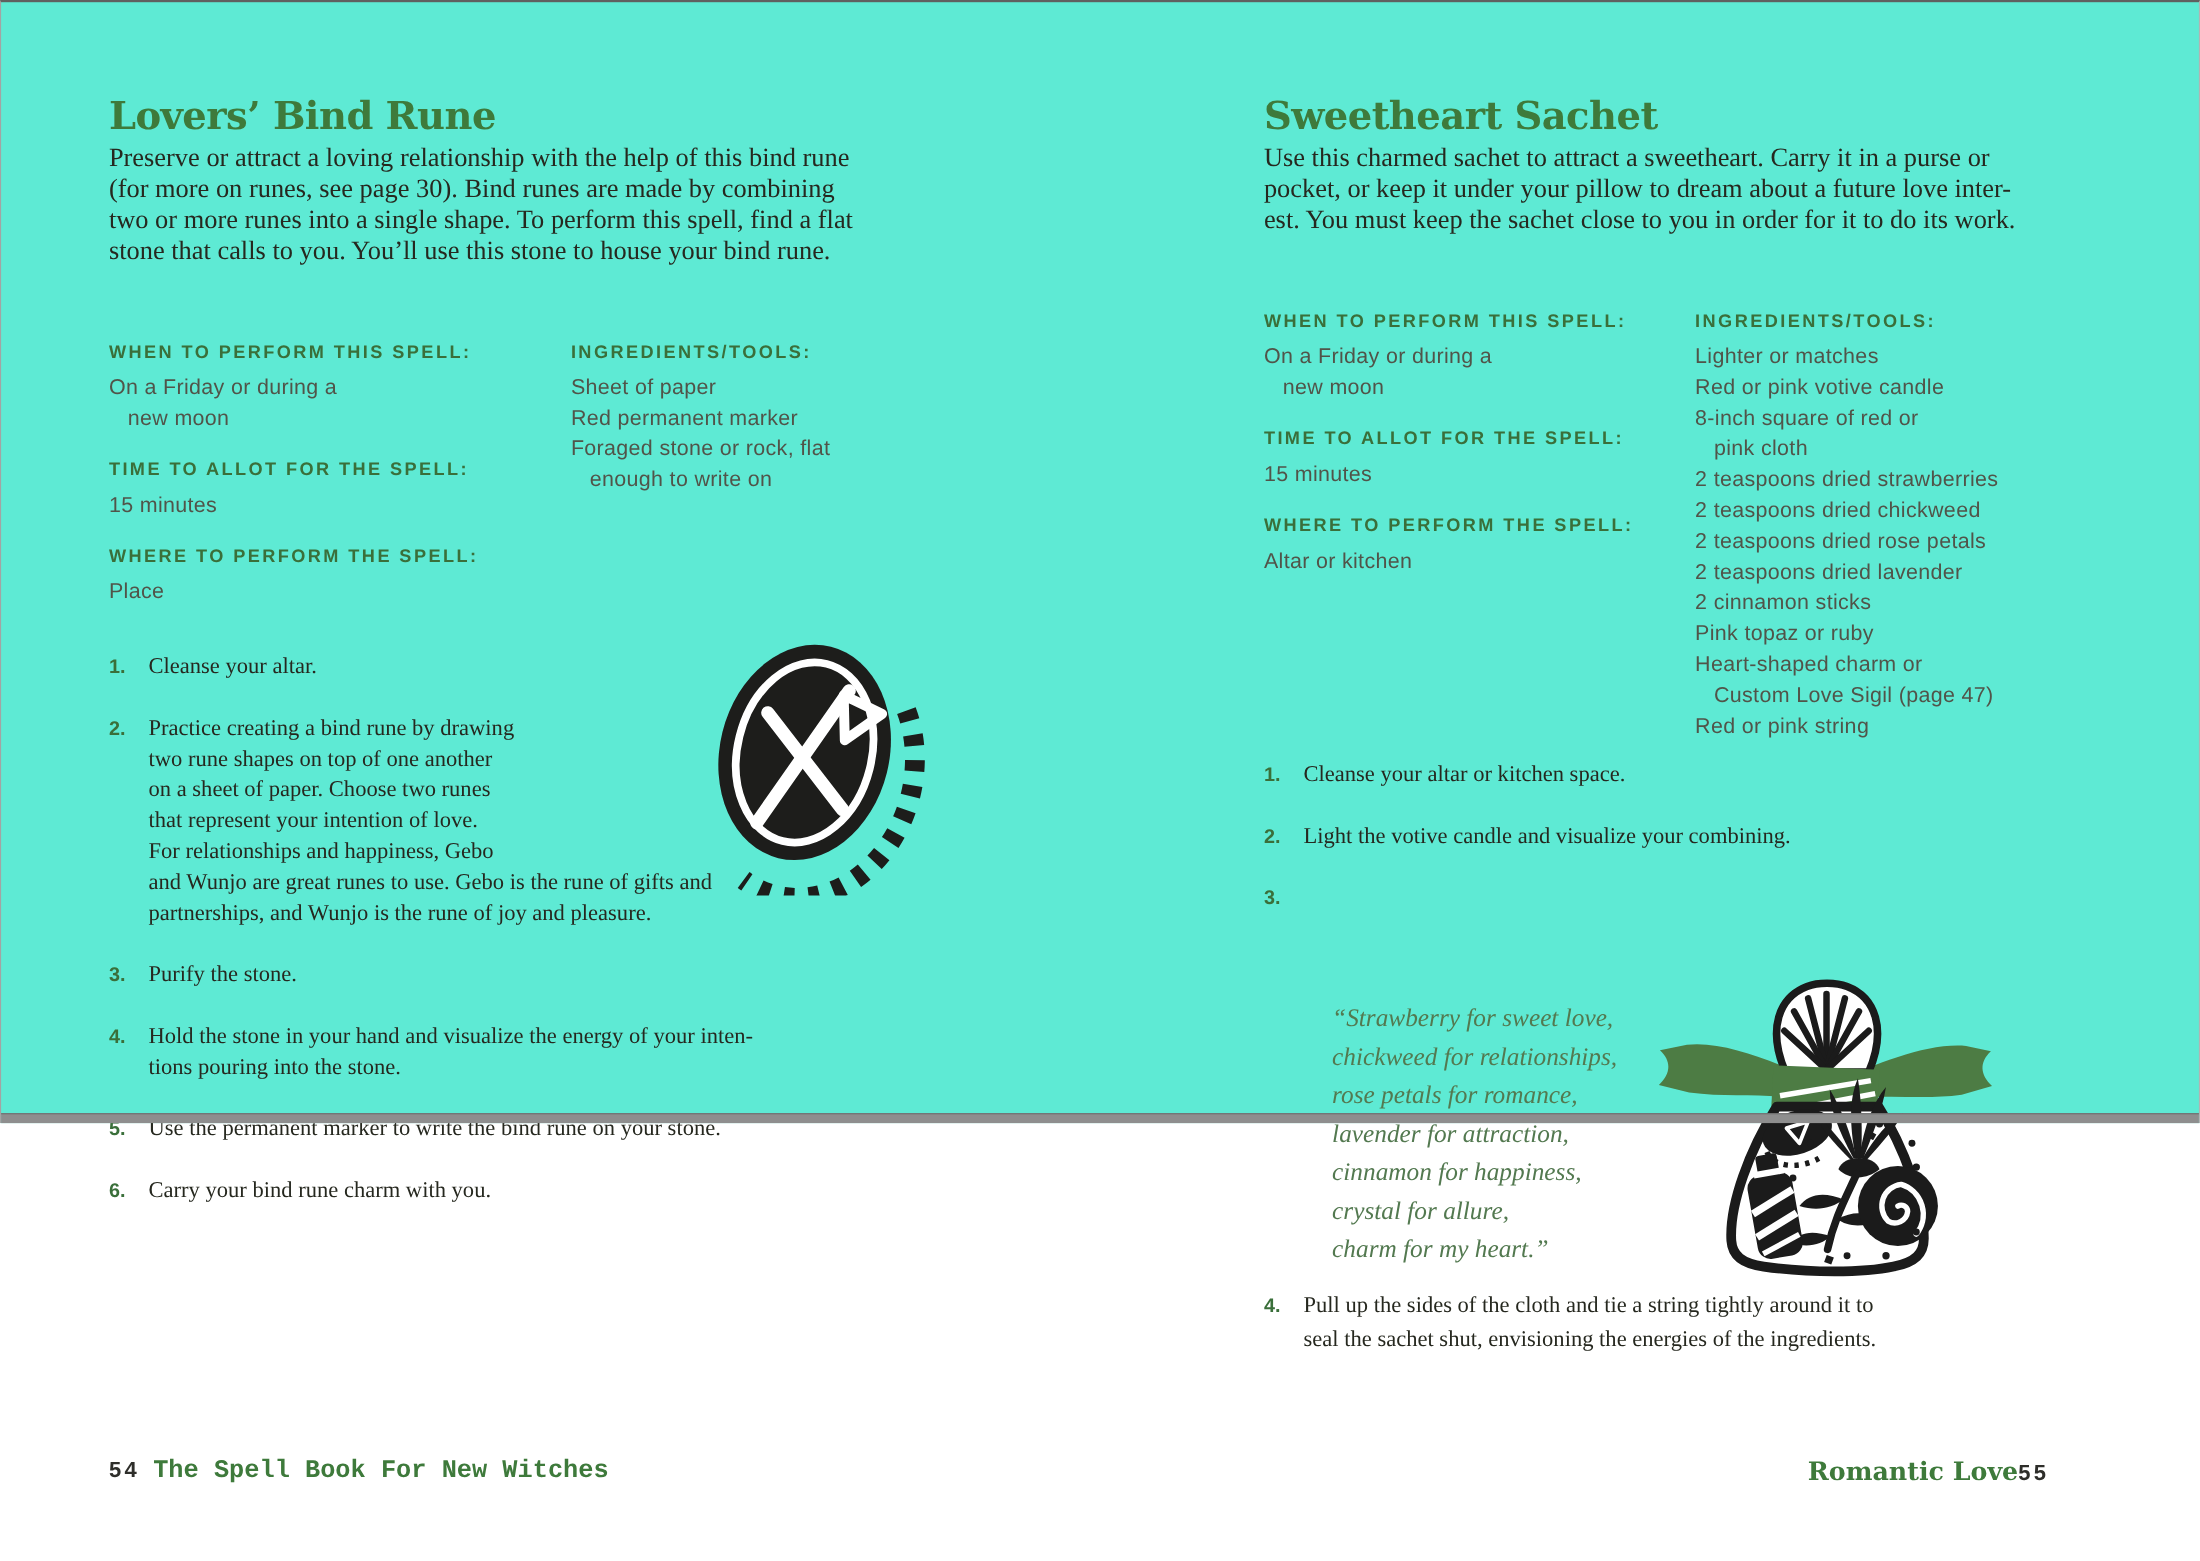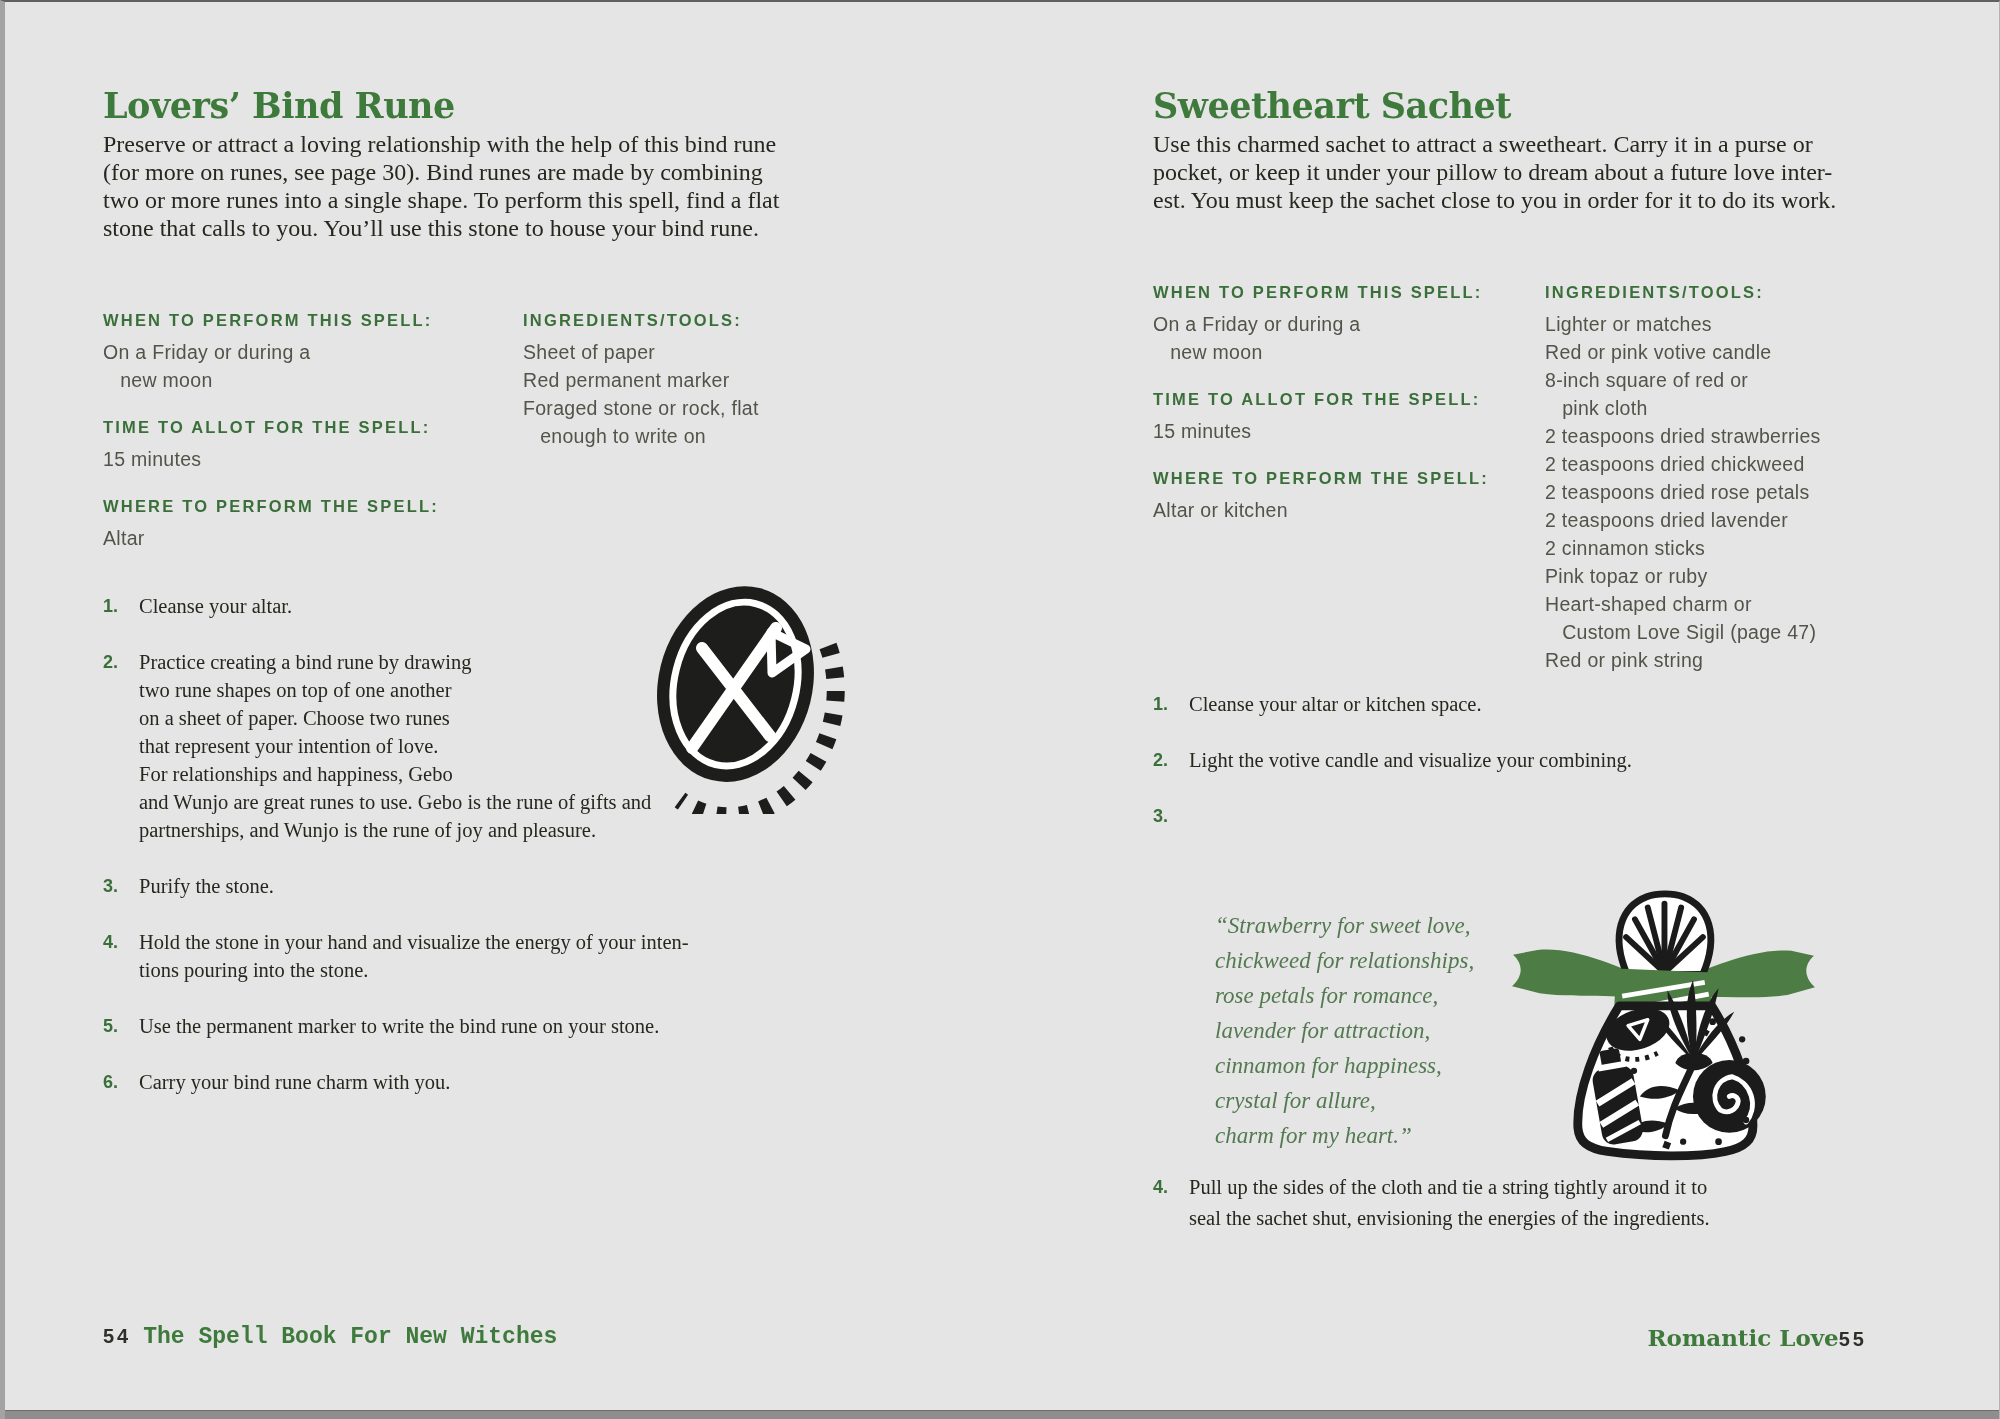--- a/index.html
+++ b/index.html
@@ -1,22 +1,22 @@
 <!DOCTYPE html>
 <html><head>
 <meta charset="utf-8">
 <style>
   * { margin: 0; padding: 0; box-sizing: border-box; }
   html, body { background: #ffffff; }
   body { width: 2000px; height: 1419px; position: relative; overflow: hidden; }
 
   .sheet {
-    position: absolute; left: 0; top: 0; width: 2000px; height: 1419px;
-    background: #e5e5e5;
-    border-left: 5px solid #a3a3a3;
+    position: absolute; left: 0; top: 0; width: 2000px; height: 1021px;
+    background: #5eead4;
+    border-left: 1px solid #a3a3a3;
     border-right: 1px solid #b3b3b3;
     border-top: 2px solid #606060;
   }
   .bottom-bar {
     position: absolute; left: 0; bottom: 0; width: 100%; height: 9px;
     background: #8e8e8e; border-top: 1px solid #6e6e6e;
   }
 
   .page { position: absolute; top: 84px; }
   .page-left  { left: 98px;  width: 800px; }
@@ -132,21 +132,21 @@
         <div class="meta-label">WHEN TO PERFORM THIS SPELL:</div>
         <div class="meta-value">On a Friday or during a
    new moon</div>
       </div>
         <div class="meta-item">
         <div class="meta-label">TIME TO ALLOT FOR THE SPELL:</div>
         <div class="meta-value">15 minutes</div>
       </div>
         <div class="meta-item">
         <div class="meta-label">WHERE TO PERFORM THE SPELL:</div>
-        <div class="meta-value">Altar</div>
+        <div class="meta-value">Place</div>
       </div>
       </div>
 
     <div class="ing-col">
       <div class="ing-label">INGREDIENTS/TOOLS:</div>
       <div>
           <div class="ing-item">Sheet of paper</div>
           <div class="ing-item">Red permanent marker</div>
           <div class="ing-item">Foraged stone or rock, flat
    enough to write on</div>

